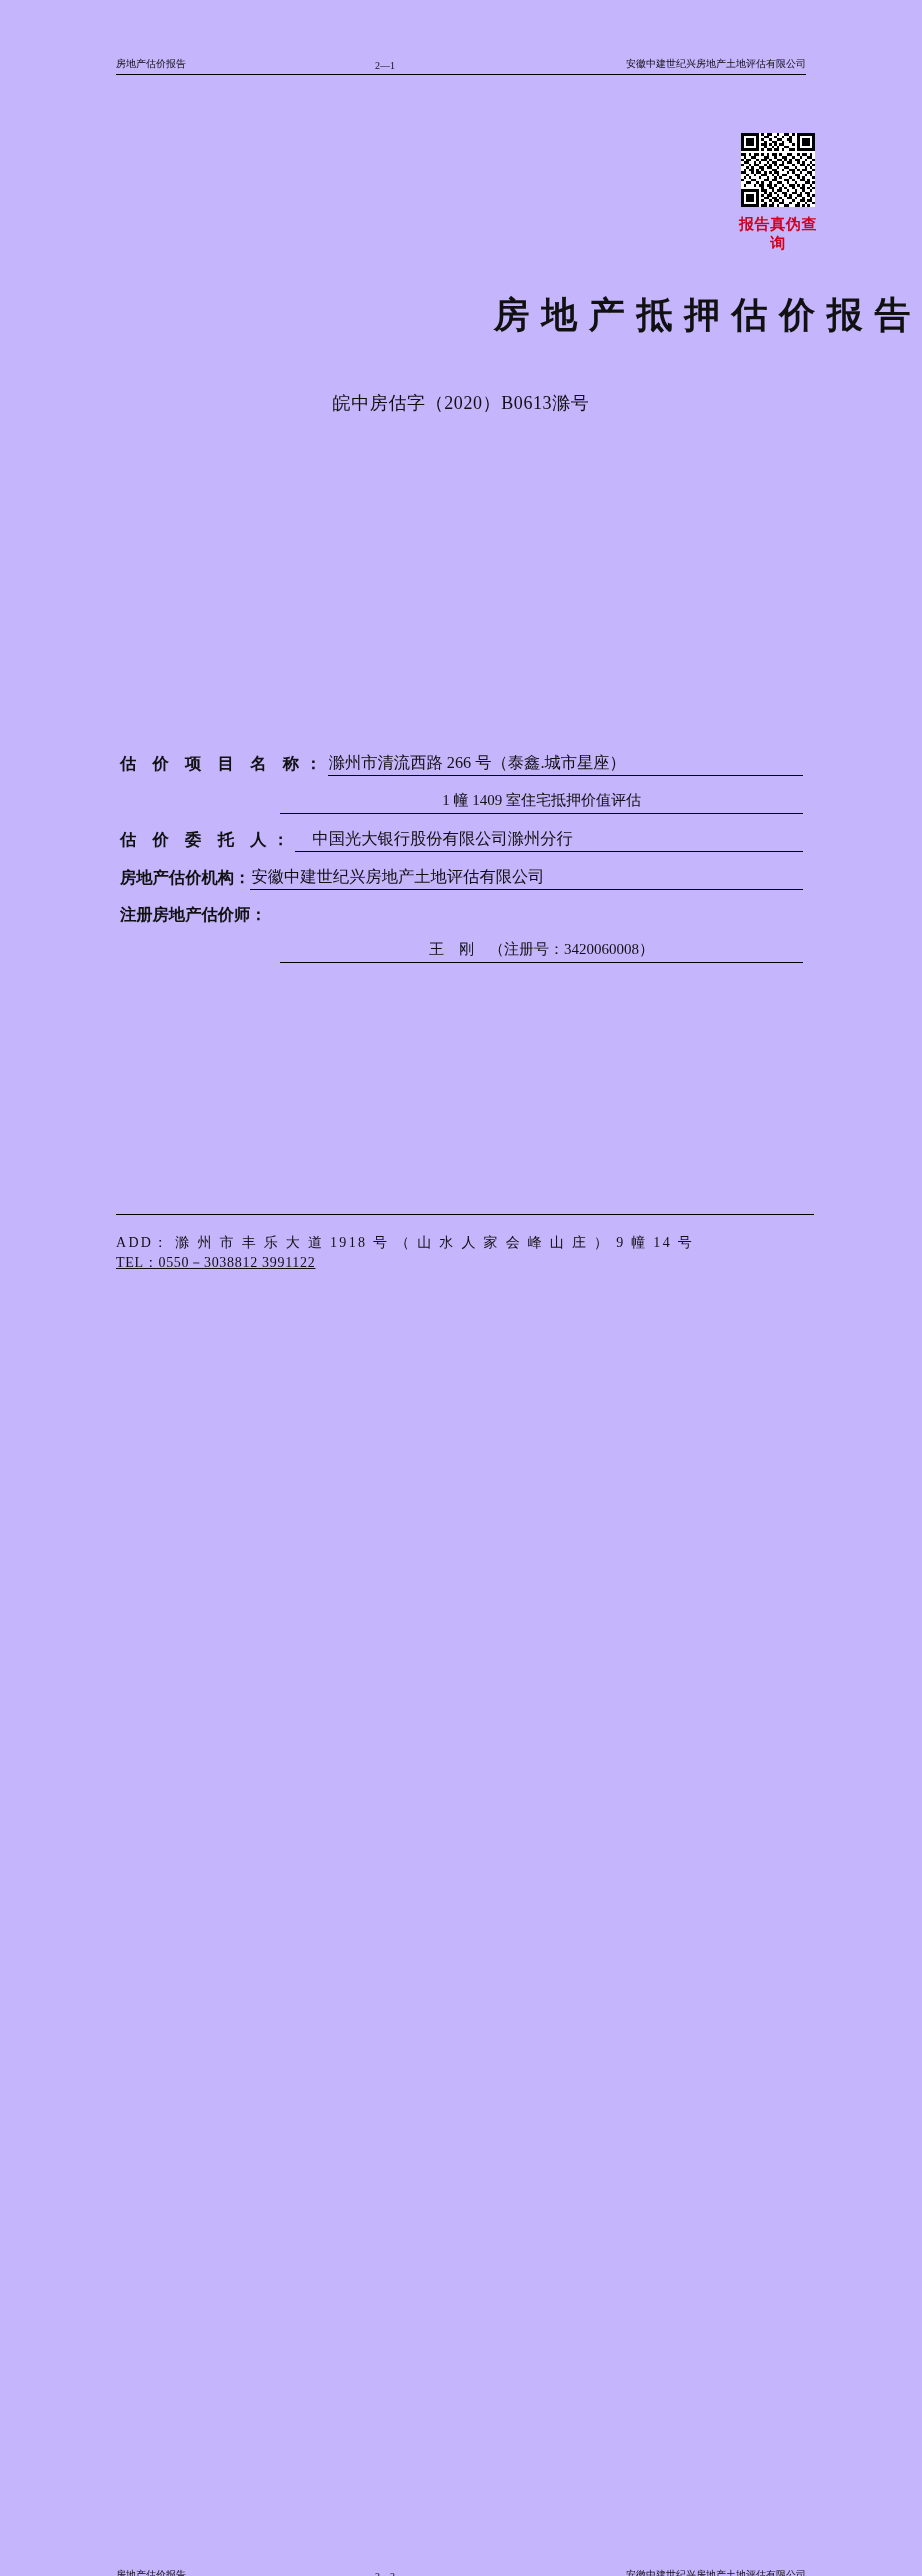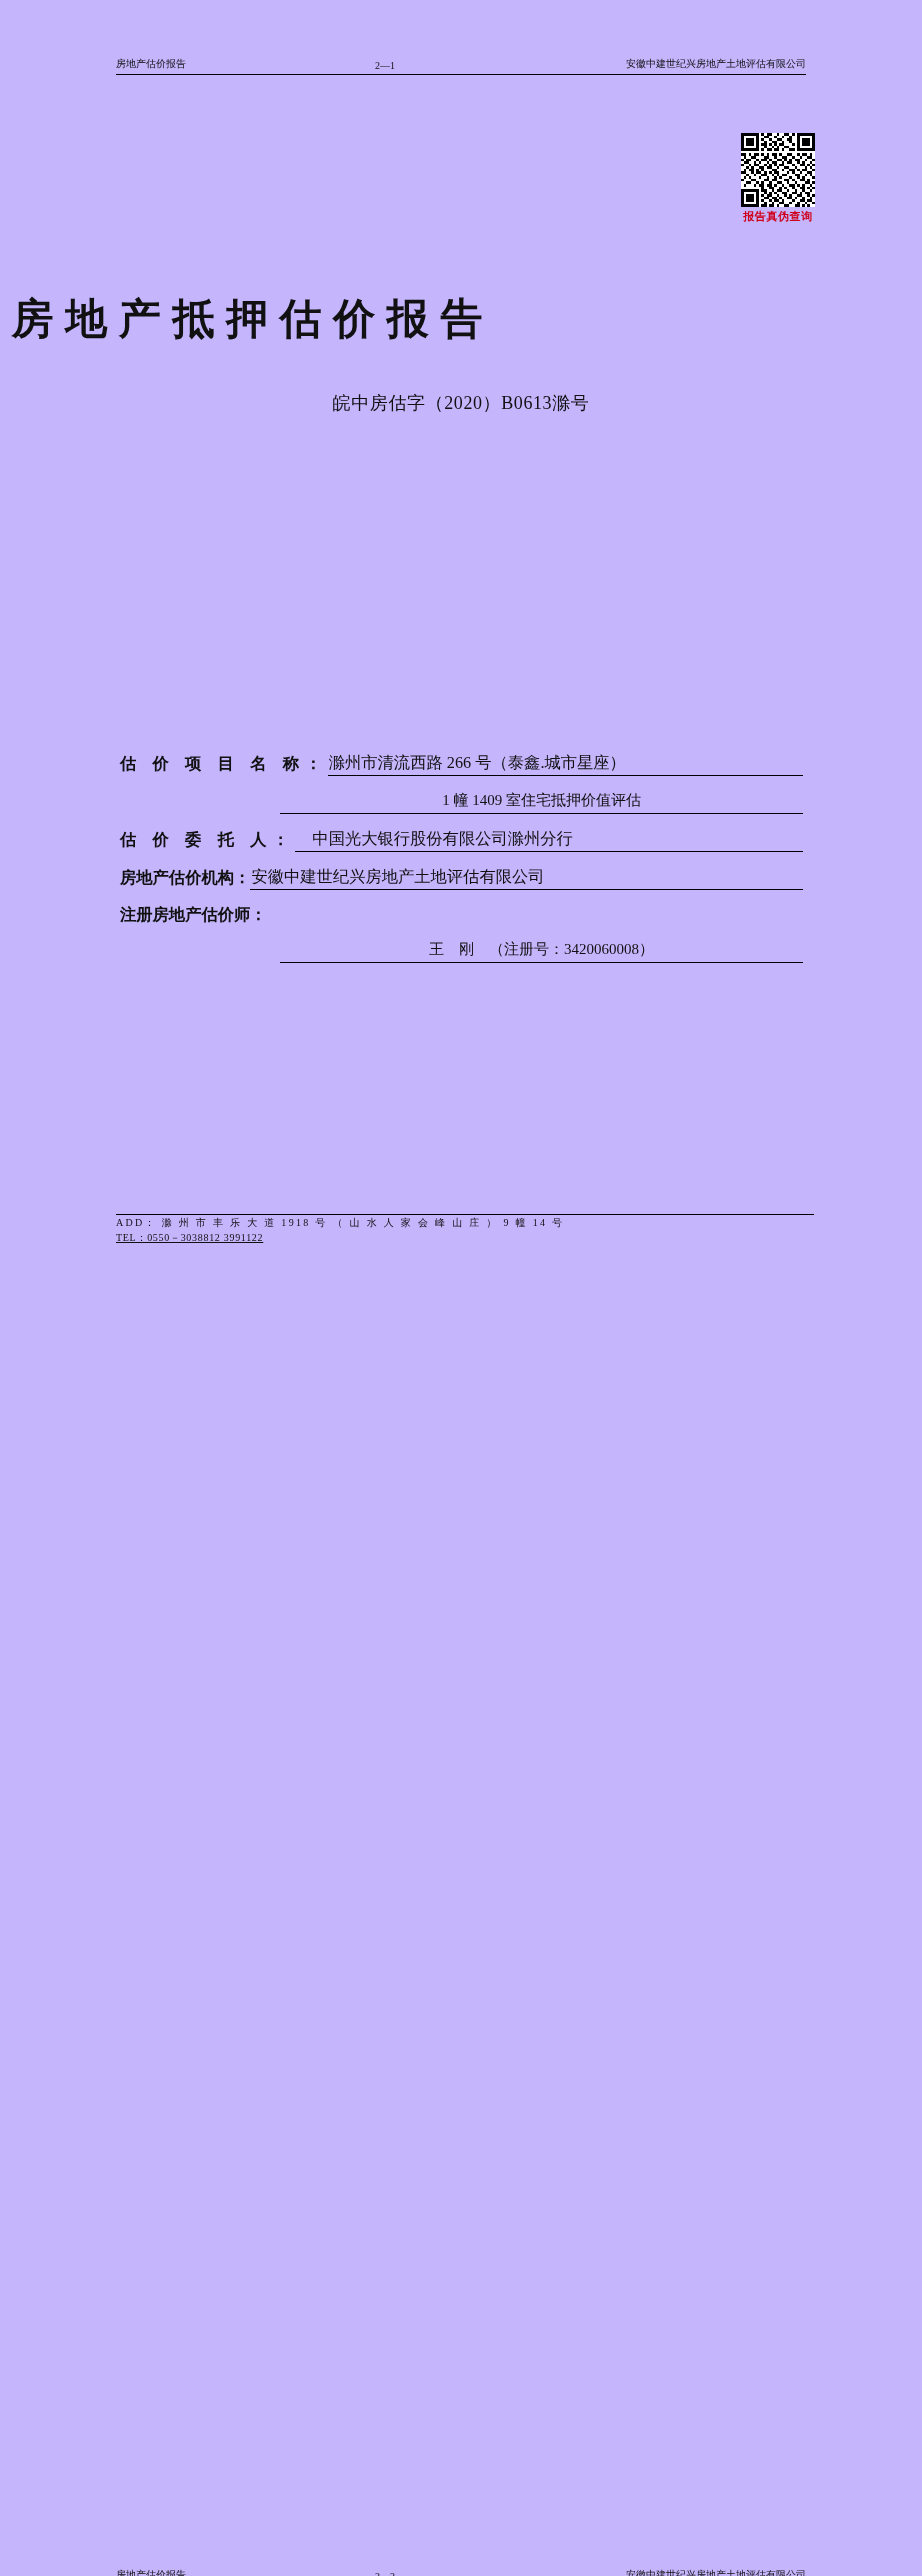--- a/index.html
+++ b/index.html
@@ -32,52 +32,52 @@
   }
   .run-head .rh-left   { width:36%; white-space:nowrap; }
   .run-head .rh-center { width:25%; text-align:left; padding-left:10.5px; white-space:nowrap; }
   .run-head .rh-right  { flex:1; text-align:right; white-space:nowrap; }
 
   
   .run-foot {
     position:absolute;
     left:116px; right:108px;
     border-top:1.5px solid #000;
-    padding-top:1px;
-    font-size:10px;
+    padding-top:18px;
+    font-size:14px;
     line-height:1.45;
     letter-spacing:0.3px;
     font-family:"Liberation Serif","DejaVu Serif",serif;
   }
   .run-foot .addr { letter-spacing:2.3px; white-space:nowrap; }
   .run-foot .tel  { letter-spacing:0.7px; white-space:nowrap;text-decoration:underline; }
 
   
   .qr-wrap {
     position:absolute;
     top:133px; left:735px;
     width:86px;
     text-align:center;
   }
   .qr-img { width:74px; height:74px; display:block; margin:0 auto; }
   .qr-cap {
-    margin-top:2px;
-    font-size:11px;
+    margin-top:8px;
+    font-size:15px;
     font-weight:bold;
     color:#d0021b;
     letter-spacing:0.6px;
     font-family:"Liberation Serif","DejaVu Serif",serif;
   }
 
   
   .cover-title {
     position:absolute;
     top:291px; left:0; right:0;
-    text-align:left;
-    font-size:42px;
+    text-align:right;
+    font-size:36px;
     font-weight:bold;
     letter-spacing:11.6px;
     text-indent:11.6px;
     font-family:"Liberation Serif","DejaVu Serif",serif;
   }
   .cover-sub {
     position:absolute;
     top:391px; left:0; right:0;
     text-align:center;
     font-size:18px;

